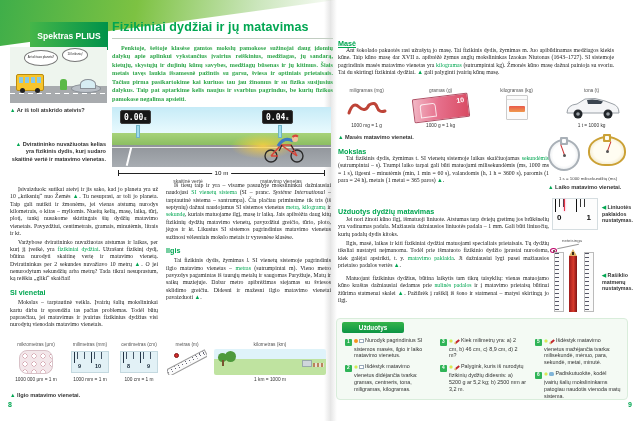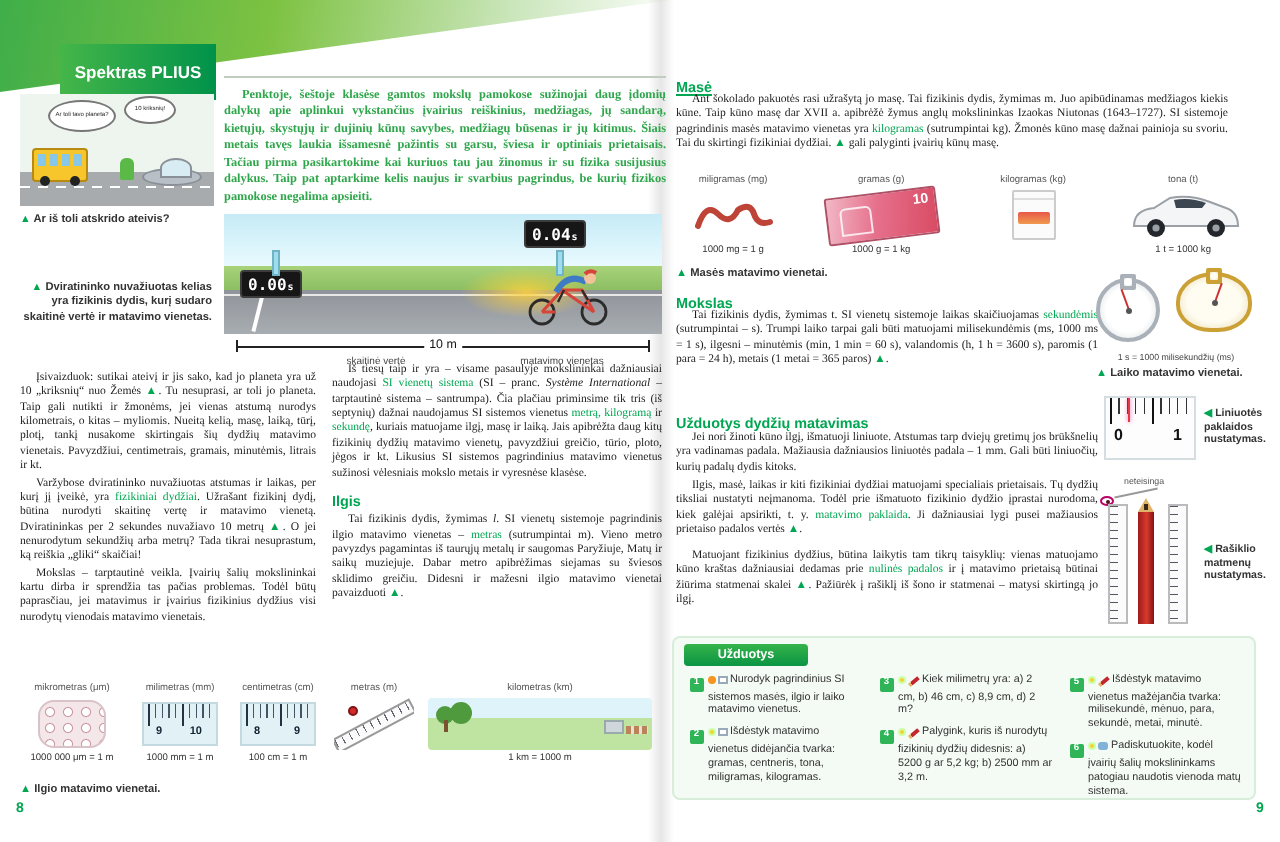--- a/index.html
+++ b/index.html
@@ -55,21 +55,21 @@
 .grass{position:absolute;left:0;right:0;bottom:22px;height:12px;background:linear-gradient(#A8D37A,#8CBE62);}
 .road{position:absolute;left:0;right:0;bottom:0;height:22px;background:linear-gradient(#90949a,#a8adb2);}
 .road::after{content:"";position:absolute;left:0;right:0;top:2px;height:1px;background:#e8e8e8;}
 .startline{position:absolute;left:16px;bottom:1px;width:2px;height:19px;background:#fff;transform:rotate(14deg);}
 .speedblur{position:absolute;left:118px;top:26px;width:66px;height:26px;
   background:radial-gradient(ellipse at center,rgba(255,210,60,.85),rgba(255,210,60,0) 70%);}
 .timer{position:absolute;top:3px;background:#161616;border:1px solid #3c3c3c;border-radius:2px;
   color:#fff;font-family:"DejaVu Sans Mono",monospace;font-weight:bold;font-size:8px;
   padding:2px 3px 1px;display:flex;align-items:baseline;}
 .timer .tu{font-size:5px;margin-left:.5px;}
-.timerL{left:8px;margin-top:25px;} .timerR{left:150px;}
+.timerL{left:8px;} .timerR{left:150px;}
 .pole{position:absolute;top:18px;width:4px;height:13px;background:#9fdcec;border:.6px solid #6fb3c6;}
 .poleL{left:24px;} .poleR{left:166px;}
 .cyclist{position:absolute;left:146px;top:24px;}
 
 
 .dim{position:absolute;left:112px;top:169px;width:219px;height:8px;}
 .dim .line{position:absolute;top:3.6px;left:6px;right:6px;height:.8px;background:#222;}
 .dim .e1,.dim .e2{position:absolute;top:1px;width:1px;height:6px;background:#222;}
 .dim .e1{left:6px}.dim .e2{right:6px}
 .dim .dlabel{position:absolute;top:0;left:50%;transform:translateX(-50%);background:#fff;
@@ -211,20 +211,21 @@
 </style>
 </head>
 <body>
 
 <div class="spread">
 
   <div class="wedge"></div>
   <div class="gutter"></div>
 
   <div class="brand">Spektras PLIUS</div>
+  <h1 class="title">Fizikiniai dydžiai ir jų matavimas</h1>
   <div class="title-rule"></div>
   <p class="intro">Penktoje, šeštoje klasėse gamtos mokslų pamokose sužinojai daug įdomių dalykų apie aplinkui vykstančius įvairius reiškinius, medžiagas, jų sandarą, kietųjų, skystųjų ir dujinių kūnų savybes, medžiagų būsenas ir jų kitimus. Šiais metais tavęs laukia išsamesnė pažintis su garsu, šviesa ir optiniais prietaisais. Tačiau pirma pasikartokime kai kuriuos tau jau žinomus ir su fizika susijusius dalykus. Taip pat aptarkime kelis naujus ir svarbius pagrindus, be kurių fizikos pamokose negalima apsieiti.</p>
 
   <div class="cartoon">
     <div class="c-road"></div>
     <div class="c-bus">
       <span class="c-wheel1"></span>
       <span class="c-wheel2"></span>
     </div>
     <div class="c-alien"></div>
@@ -269,20 +270,21 @@
     <div class="dlabel">10 m</div>
   </div>
   <div class="dimsub">
     <span class="sv">skaitinė vertė</span>
     <span class="mu">matavimo vienetas</span>
   </div>
 
   <div class="colA bodytext">
     <p><span>Įsivaizduok: sutikai ateivį ir jis sako, kad jo planeta yra už 10 „kriksnių“ nuo Žemės </span><span class="hl">▲</span><span>. Tu nesuprasi, ar toli jo planeta. Taip gali nutikti ir žmonėms, jei vienas atstumą nurodys kilometrais, o kitas – myliomis. Nueitą kelią, masę, laiką, tūrį, plotį, tankį nusakome skirtingais šių dydžių matavimo vienetais. Pavyzdžiui, centimetrais, gramais, minutėmis, litrais ir kt.</span></p>
     <p><span>Varžybose dviratininko nuvažiuotas atstumas ir laikas, per kurį jį įveikė, yra </span><span class="hl">fizikiniai dydžiai</span><span>. Užrašant fizikinį dydį, būtina nurodyti skaitinę vertę ir matavimo vienetą. Dviratininkas per 2 sekundes nuvažiavo 10 metrų </span><span class="hl">▲</span><span>. O jei nenurodytum sekundžių arba metrų? Tada tikrai nesuprastum, ką reiškia „gliki“ skaičiai!</span></p>
+    <h3 class="sec mt">SI vienetai</h3>
     <p>Mokslas – tarptautinė veikla. Įvairių šalių mokslininkai kartu dirba ir sprendžia tas pačias problemas. Todėl būtų paprasčiau, jei matavimus ir įvairius fizikinius dydžius visi nurodytų vienodais matavimo vienetais.</p>
   </div>
 
   <div class="colB bodytext">
     <p><span>Iš tiesų taip ir yra – visame pasaulyje mokslininkai dažniausiai naudojasi </span><span class="hl">SI vienetų sistema</span><span> (SI – pranc. </span><span class="it">Système International</span><span> – tarptautinė sistema – santrumpa). Čia plačiau priminsime tik tris (iš septynių) dažnai naudojamus SI sistemos vienetus </span><span class="hl">metrą, kilogramą</span><span> ir </span><span class="hl">sekundę</span><span>, kuriais matuojame ilgį, masę ir laiką. Jais apibrėžta daug kitų fizikinių dydžių matavimo vienetų, pavyzdžiui greičio, tūrio, ploto, jėgos ir kt. Likusius SI sistemos pagrindinius matavimo vienetus sužinosi vėlesniais mokslo metais ir vyresnėse klasėse.</span></p>
     <h3 class="sec mt">Ilgis</h3>
     <p><span>Tai fizikinis dydis, žymimas </span><span class="it">l</span><span>. SI vienetų sistemoje pagrindinis ilgio matavimo vienetas – </span><span class="hl">metras</span><span> (sutrumpintai m). Vieno metro pavyzdys pagamintas iš taurųjų metalų ir saugomas Paryžiuje, Matų ir saikų muziejuje. Dabar metro apibrėžimas siejamas su šviesos sklidimo greičiu. Didesni ir mažesni ilgio matavimo vienetai pavaizduoti </span><span class="hl">▲</span><span>.</span></p>
   </div>
 
   <div class="units lenrow">

